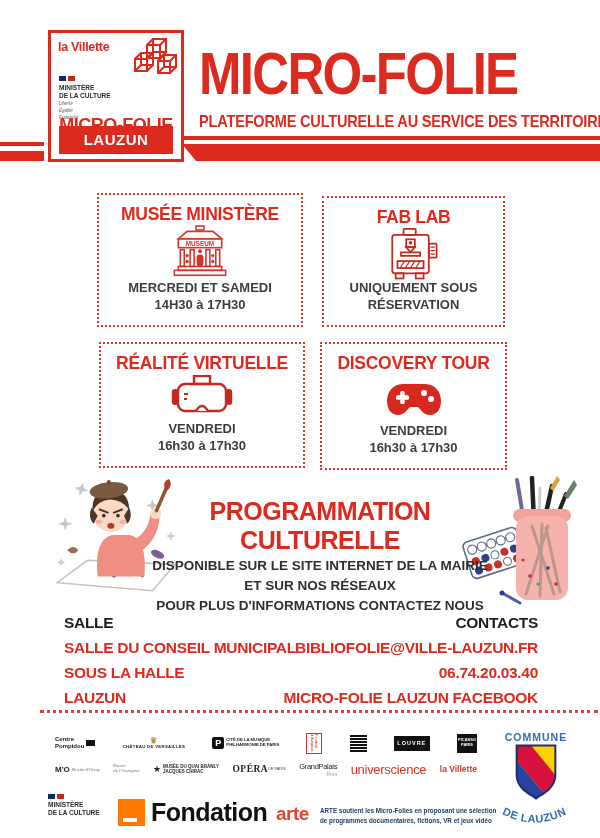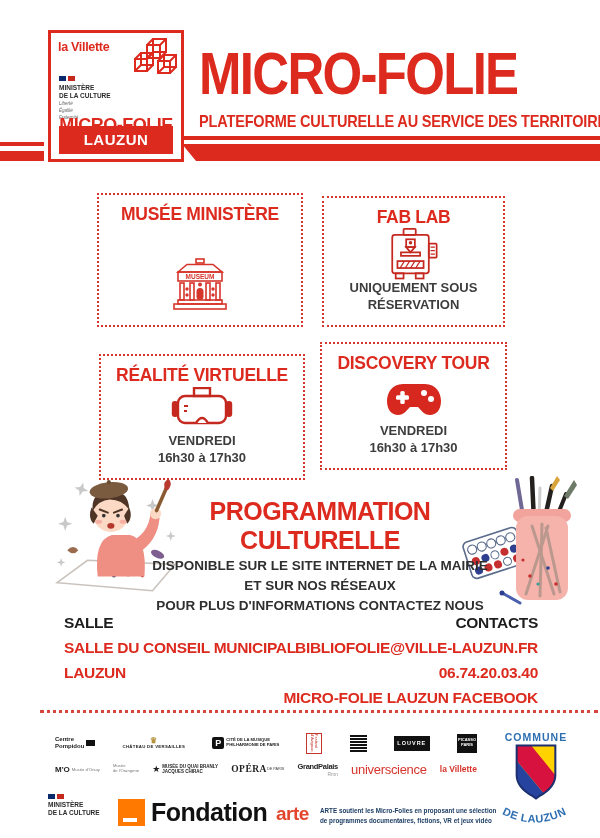--- a/index.html
+++ b/index.html
@@ -30,21 +30,21 @@
   .big-title{position:absolute;left:199px;top:44px;color:#dd2a1e;font-weight:bold;font-size:60px;
              letter-spacing:-2px;white-space:nowrap;transform:scaleX(.85);transform-origin:left;line-height:1;}
   .sub-title{position:absolute;left:199px;top:112px;color:#dd2a1e;font-weight:bold;font-size:16.5px;
              letter-spacing:-0.2px;white-space:nowrap;transform:scaleX(.88);transform-origin:left;}
   
   .act{position:absolute;border:2px dotted #d6352b;box-sizing:border-box;display:flex;
        flex-direction:column;align-items:center;justify-content:space-between;
        padding:9px 4px 11px;text-align:center;}
   .act1{left:97px;top:193px;width:206px;height:134px;}
   .act2{left:322px;top:196px;width:183px;height:131px;}
-  .act3{left:99px;top:354px;width:206px;height:126px;}
+  .act3{left:99px;top:342px;width:206px;height:126px;}
   .act4{left:320px;top:342px;width:187px;height:128px;}
   .act-title{color:#dd2a1e;font-weight:bold;font-size:17.5px;letter-spacing:-0.3px;}
   .sched{color:#3d3d3d;font-weight:bold;font-size:13px;line-height:1.3;white-space:pre-line;}
   
   .prog{position:absolute;left:138px;top:497px;width:364px;text-align:center;}
   .prog-title{color:#dd2a1e;font-weight:bold;font-size:25px;letter-spacing:-0.5px;}
   .prog-line{color:#2f2f2f;font-weight:bold;font-size:13.5px;line-height:1.35;margin-top:2px;}
   .prog-line:first-of-type{margin-top:7px;}
   .illus{position:absolute;}
   
@@ -72,21 +72,21 @@
   .louvre-box{width:36px;height:15px;background:#111;color:#fff;font-size:5.5px;font-weight:bold;
               display:inline-flex;align-items:center;justify-content:center;letter-spacing:1px;}
   .picasso-box{width:20px;height:19px;background:#111;color:#fff;font-size:4px;font-weight:bold;
                display:inline-flex;align-items:center;justify-content:center;text-align:center;}
   .orsay-mo{font-size:8px;font-weight:bold;}
   .orsay-sub,.lg-orangerie .txt2{font-size:4.2px;color:#777;}
   .star{font-size:9px;line-height:9px;}
   .lg-branly .txt2{font-size:4.5px;font-weight:bold;}
   .opera-main{font-family:"Liberation Serif",serif;font-size:9.5px;font-weight:bold;letter-spacing:0.5px;}
   .opera-sub{font-size:3.8px;color:#444;}
-  .gp-main{font-size:7.5px;font-weight:bold;letter-spacing:-0.3px;}
+  .gp-main{font-size:7.5px;font-weight:normal;letter-spacing:-0.3px;}
   .gp-sub{font-size:5px;color:#999;}
   .lg-universcience{font-size:13px;font-weight:normal;color:#d6352b;letter-spacing:-0.3px;}
   .lg-lavillette2{font-size:8.5px;font-weight:bold;color:#d6352b;}
   
   .commune{position:absolute;left:498px;top:731px;width:76px;text-align:center;}
   .commune-top{color:#2e6fb2;font-weight:bold;font-size:10.5px;letter-spacing:1px;}
   
   .f-ministry{position:absolute;left:48px;top:794px;}
   .f-ministry .ministry{position:static;margin-top:2px;}
   .fondation{position:absolute;left:118px;top:799px;display:flex;align-items:center;gap:6px;}
@@ -149,20 +149,22 @@
         <rect x="46" y="25" width="4" height="17"></rect>
       <rect x="26.5" y="30" width="7" height="12" rx="3.5" fill="#d6352b" stroke="none"></rect>
       <circle cx="30" cy="26.5" r="2" fill="#d6352b" stroke="none"></circle>
       <circle cx="17" cy="31" r="1.7" fill="#d6352b" stroke="none"></circle>
         <circle cx="17" cy="37" r="1.7" fill="#d6352b" stroke="none"></circle>
       <circle cx="43" cy="31" r="1.7" fill="#d6352b" stroke="none"></circle>
         <circle cx="43" cy="37" r="1.7" fill="#d6352b" stroke="none"></circle>
       <rect x="8" y="42" width="44" height="4"></rect>
         <rect x="4" y="46" width="52" height="5"></rect>
     </svg>
+    <div class="sched">MERCREDI ET SAMEDI
+14H30 à 17H30</div>
   </div>
 
   <div class="act act2">
     <div class="act-title">FAB LAB</div>
     <svg width="54" height="58" viewBox="0 0 56 60" fill="none" stroke="#c5281f" stroke-width="2">
       <rect x="16" y="1" width="14" height="7" rx="1"></rect>
       <rect x="3" y="8" width="42" height="44" rx="3"></rect>
       <rect x="45" y="18" width="9" height="16" rx="1"></rect>
       <path d="M47,22 h5 M47,26 h5 M47,30 h5" stroke-width="1.4"></path>
       <rect x="19" y="13" width="10" height="9"></rect>
@@ -293,20 +295,21 @@
   <div class="prog">
     <div class="prog-title">PROGRAMMATION CULTURELLE</div>
     <div class="prog-line">DISPONIBLE SUR LE SITE INTERNET DE LA MAIRIE</div>
     <div class="prog-line">ET SUR NOS RÉSEAUX</div>
     <div class="prog-line">POUR PLUS D'INFORMATIONS CONTACTEZ NOUS</div>
   </div>
 
   <div class="lieu">
     <div class="info-label">SALLE</div>
     <div class="info-line">SALLE DU CONSEIL MUNICIPAL</div>
+    <div class="info-line">SOUS LA HALLE</div>
     <div class="info-line">LAUZUN</div>
   </div>
   <div class="contacts">
     <div class="info-label">CONTACTS</div>
     <div class="info-line">BIBLIOFOLIE@VILLE-LAUZUN.FR</div>
     <div class="info-line">06.74.20.03.40</div>
     <div class="info-line">MICRO-FOLIE LAUZUN FACEBOOK</div>
   </div>
 
   <div class="dotted-sep"></div>

